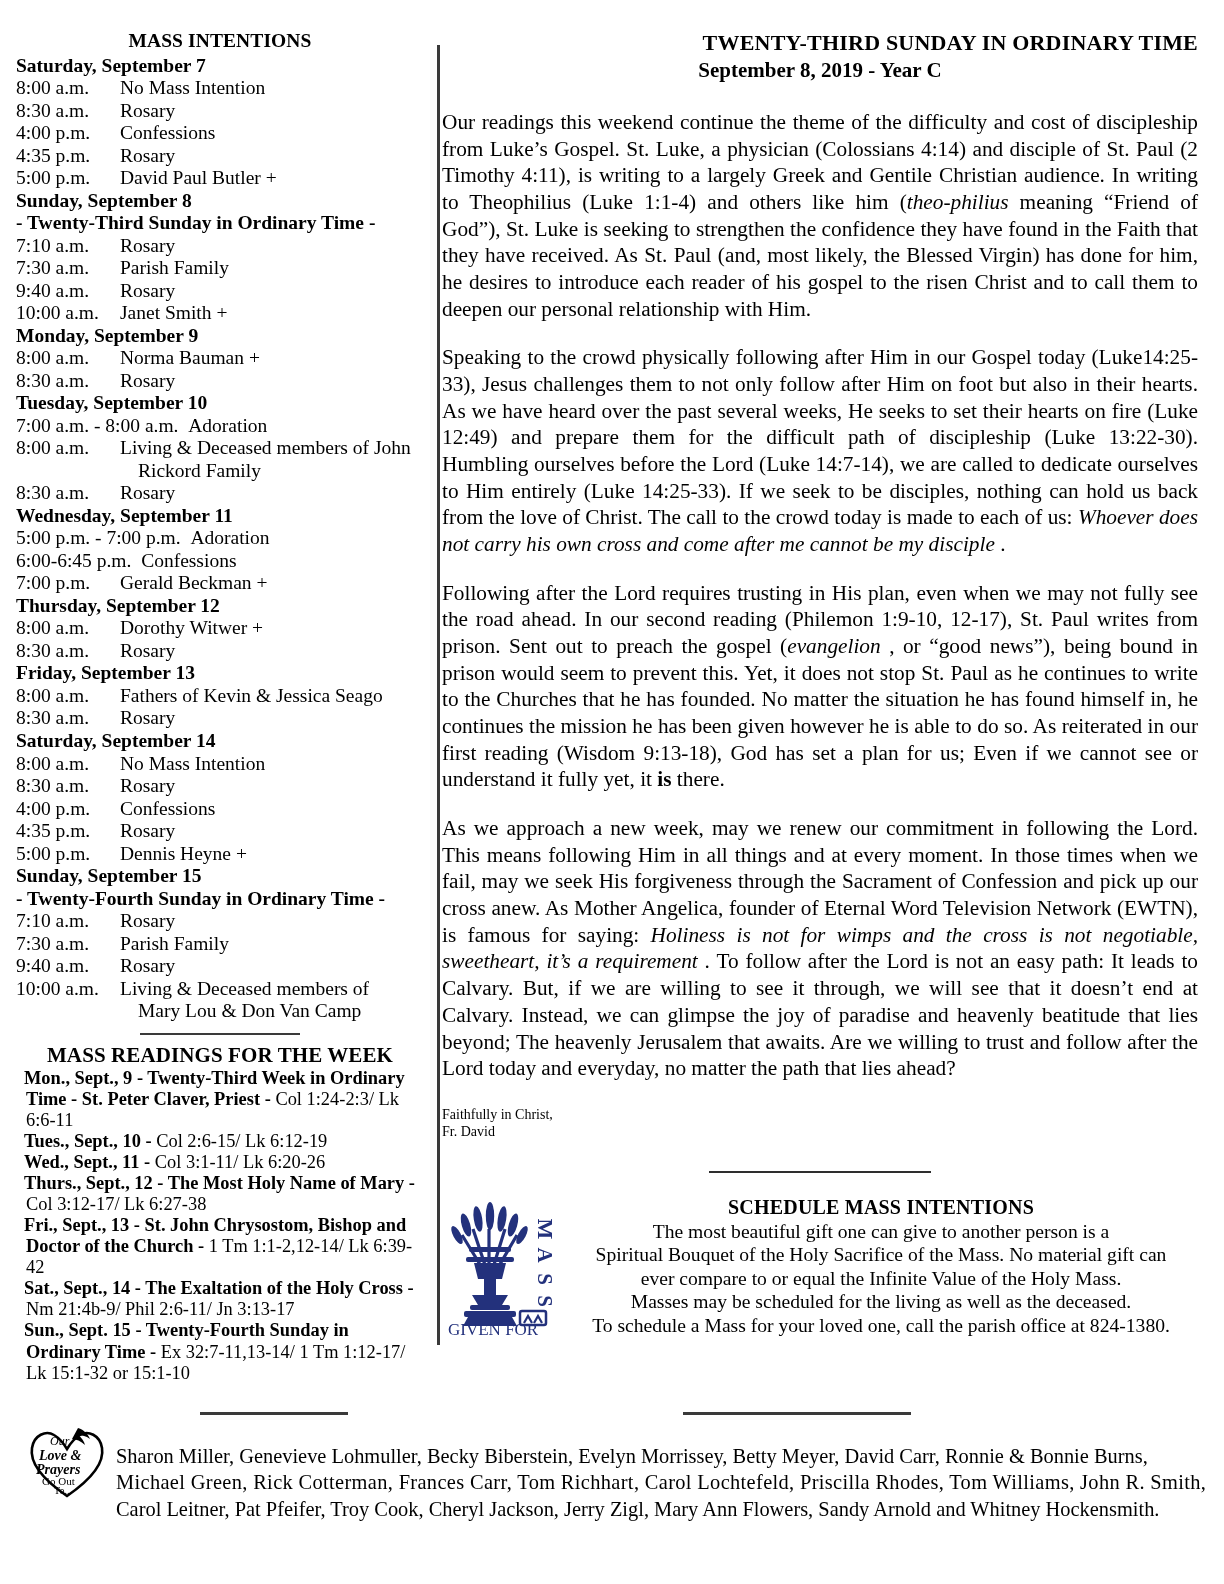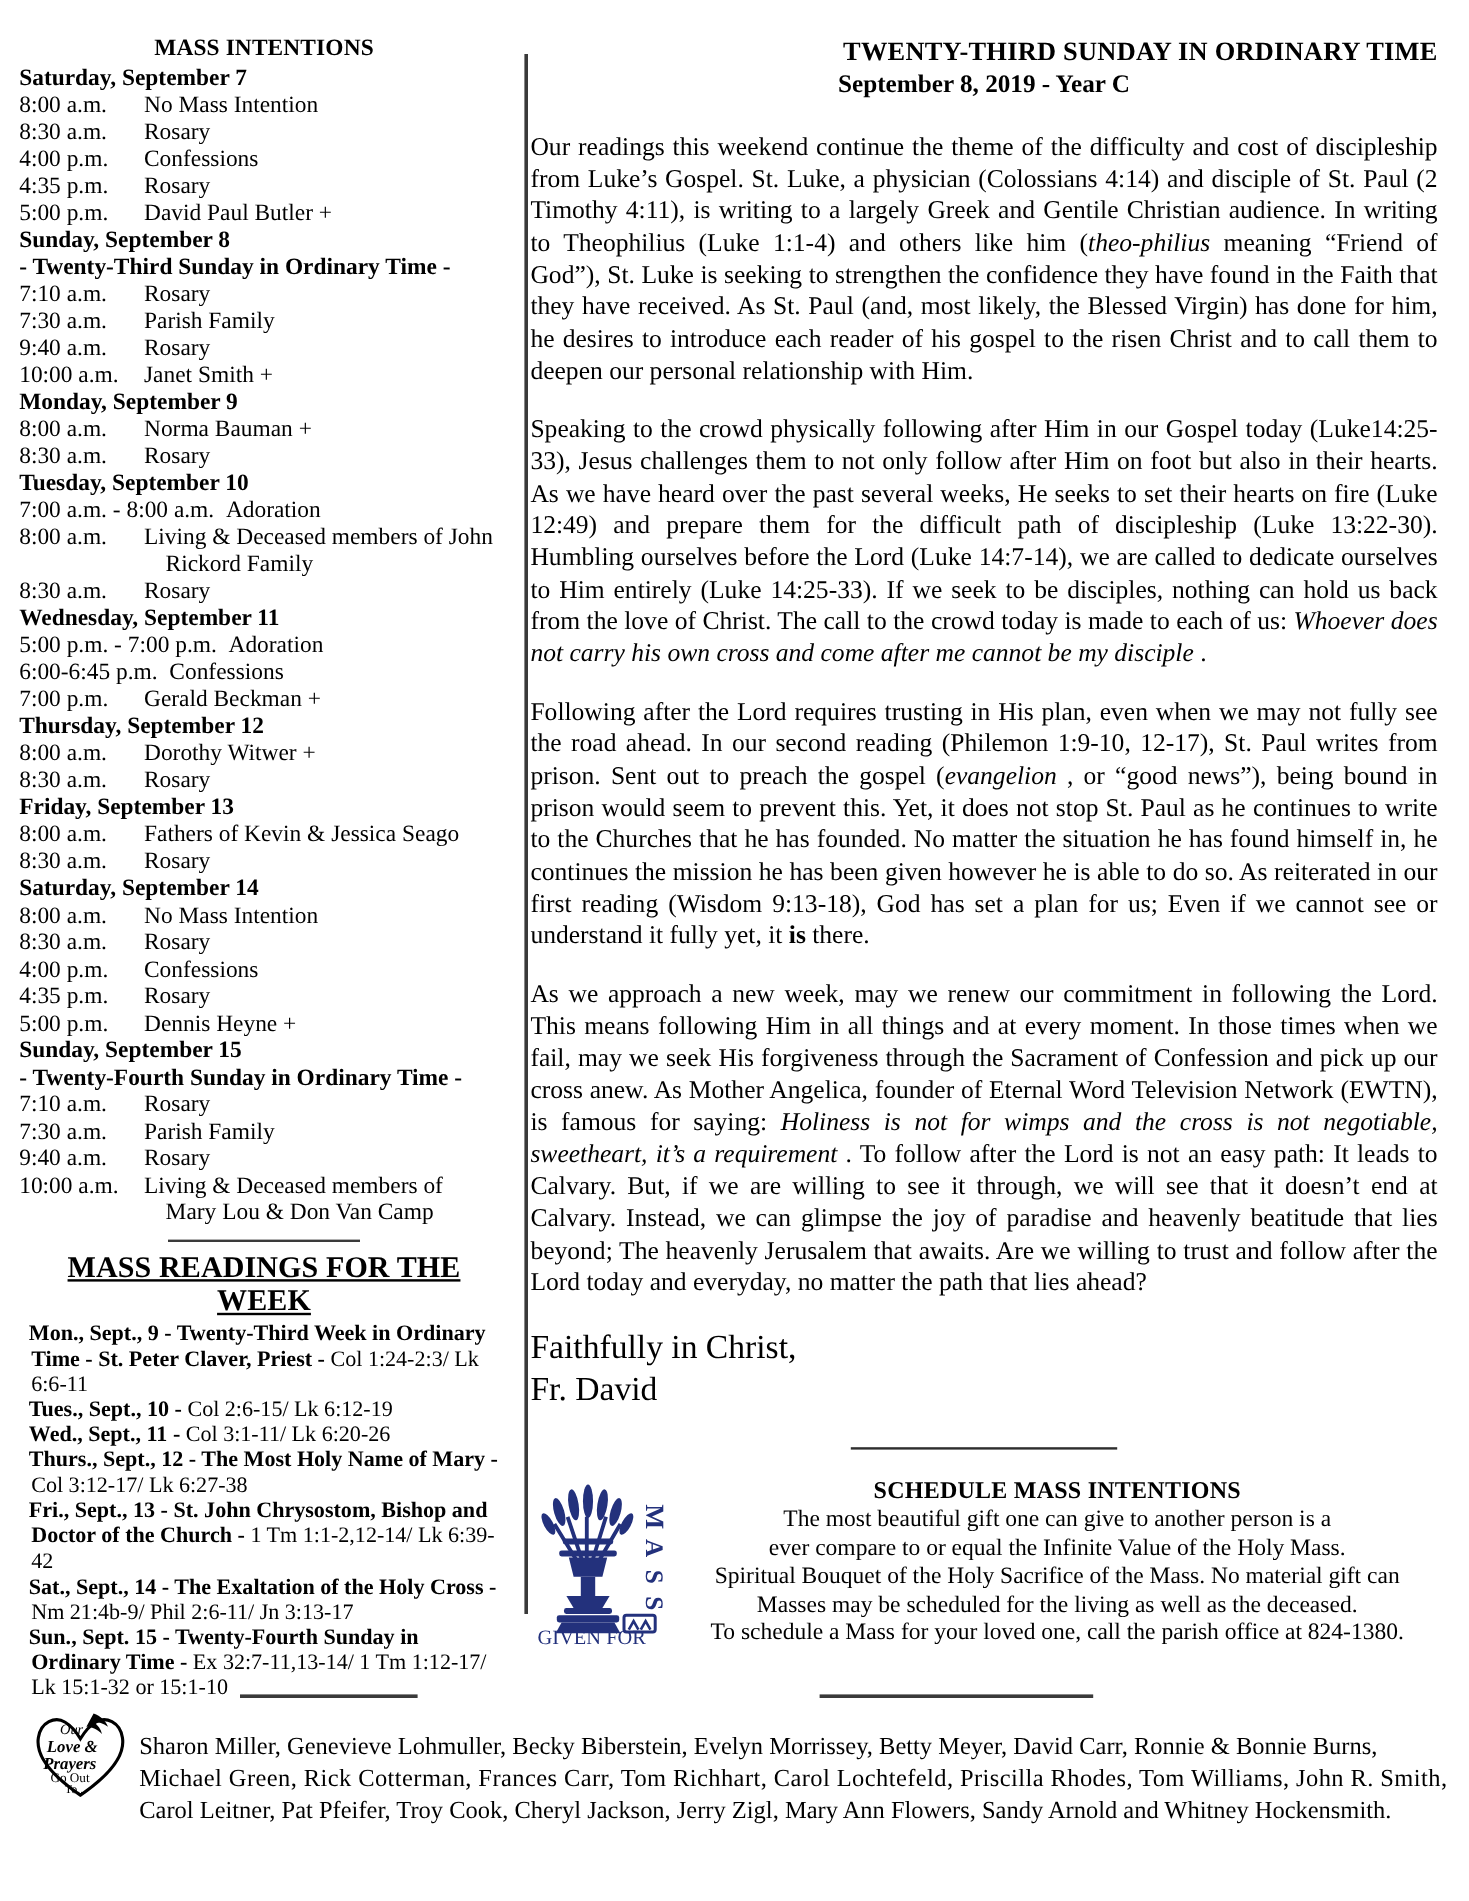--- a/index.html
+++ b/index.html
@@ -73,21 +73,21 @@
   .t-w1 { min-width: 104px; }   
 
   .rule-short {
     border: none;
     border-top: 2.5px solid #3a3a3a;
     width: 160px;
     margin: 10px auto 8px auto;
   }
 
   .readings { font-size: 18.4px; line-height: 1.145; }
-  .readings .section-title { font-size: 25px; margin-bottom: 1px; text-decoration: underline; }
+  .readings .section-title { font-size: 21px; margin-bottom: 1px; }
   .reading-item { margin: 0 0 0 0; padding-left: 10px; text-indent: -2px; }
   .reading-item b { font-weight: bold; }
 
   
   .col-right {
     width: 792px;
     padding: 0 26px 0 10px;
     margin-left: 0;
   }
 
@@ -109,21 +109,21 @@
     font-size: 21.3px;
     line-height: 1.253;
     text-align: justify;
     margin: 22px 0 0 0;
     hyphens: none;
   }
   .body-text.first { margin-top: 26px; }
   .body-text i { font-style: italic; }
   .body-text b { font-weight: bold; }
 
-  .signoff { font-size: 28px; line-height: 1.253; margin: 24px 0 0 0; }
+  .signoff { font-size: 14px; line-height: 1.253; margin: 24px 0 0 0; }
 
   .rule-mid {
     border: none;
     border-top: 2.5px solid #2e2e2e;
     width: 222px;
     margin: 30px auto 0 auto;
   }
 
   
   .sched-wrap {
@@ -413,22 +413,22 @@
               <text x="96" y="102" font-family="Liberation Serif, serif" font-size="21" font-weight="bold" fill="#23317c" text-anchor="middle" transform="rotate(90 96 102)">S</text>
 
               <text x="6" y="136" font-family="Liberation Serif, serif" font-size="17" fill="#23317c">GIVEN FOR</text>
             </g>
           </svg>
         </div>
 
         <div class="sched-text">
           <div class="sched-title">SCHEDULE MASS INTENTIONS</div>
           <div>The most beautiful gift one can give to another person is a</div>
+          <div>Spiritual Bouquet of the Holy Sacrifice of the Mass. No material gift can</div>
           <div>ever compare to or equal the Infinite Value of the Holy Mass.</div>
-          <div>Spiritual Bouquet of the Holy Sacrifice of the Mass. No material gift can</div>
           <div>Masses may be scheduled for the living as well as the deceased.</div>
           <div>To schedule a Mass for your loved one, call the parish office at  824-1380.</div>
         </div>
 
       </div>
 
     </div>
   </div>
 
   <div class="bottom-rules">

